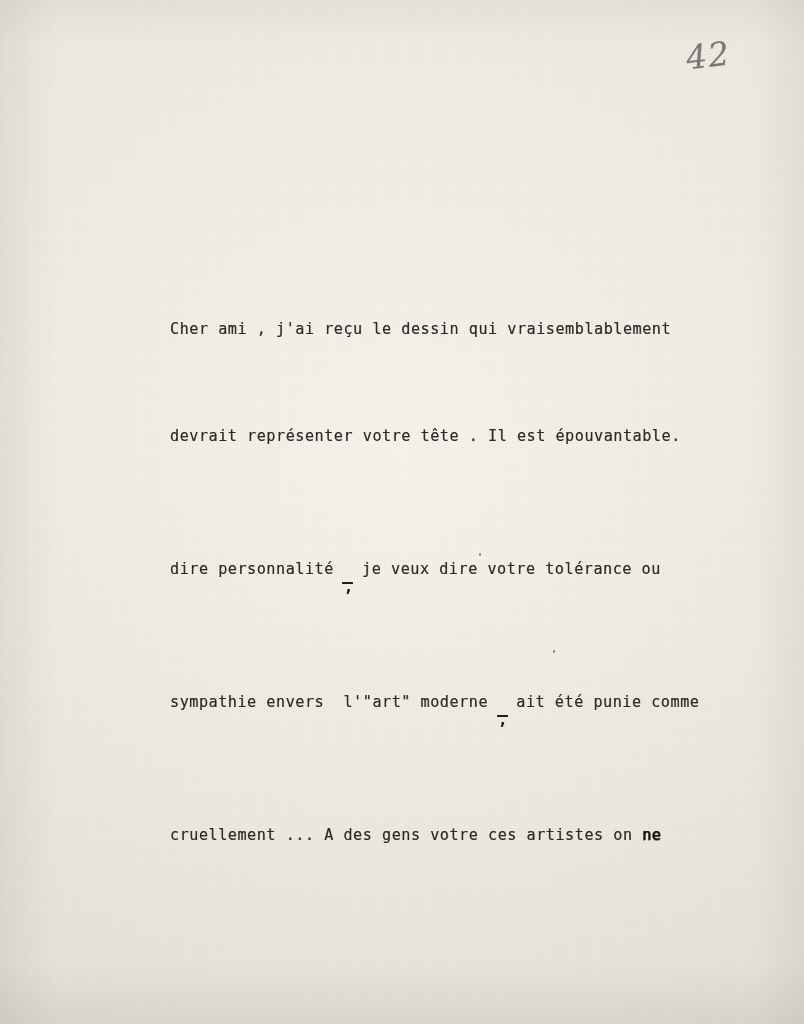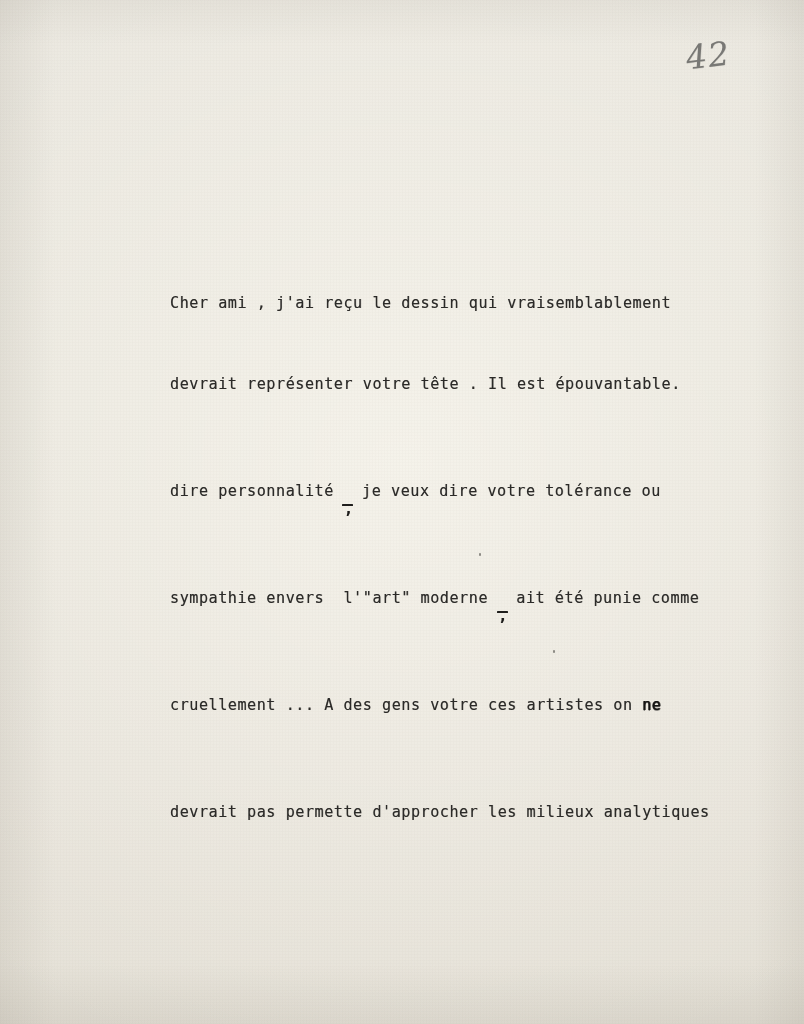--- a/index.html
+++ b/index.html
@@ -72,20 +72,21 @@
     white-space: pre;
     text-shadow:
       0.35px 0 0 rgba(43,42,40,0.32),
       -0.3px 0.2px 0 rgba(43,42,40,0.18);
   }
 
   .line {
     position: relative;
     height: 26.8px;
     white-space: pre;
+    margin-top: 26px;
   }
 
   
   .ovr {
     position: relative;
     color: #151413;
     font-weight: normal;
     text-shadow:
       0.7px 0 0 rgba(21,20,19,0.75),
       -0.6px 0 0 rgba(21,20,19,0.55),
@@ -140,21 +141,20 @@
     
     <div class="line"><span>Cher ami , j'ai reçu le dessin qui vraisemblablement</span></div>
     <div class="line"><span>devrait représenter votre tête . Il est épouvantable.</span></div>
 
     <div class="line"><span>dire personnalité </span><span class="comma-dash"></span><span> je veux dire votre tolérance ou</span></div>
 
     <div class="line"><span>sympathie envers  l'"art" moderne </span><span class="comma-dash"></span><span> ait été punie comme</span></div>
 
     <div class="line"><span>cruellement ... A des gens votre ces artistes on </span><span class="ovr">ne</span></div>
 
-    <div class="line"><span>devrait pas permette d'approcher les milieux analytiques</span></div>
     
     
 
     
 
     
 
     
     
 

